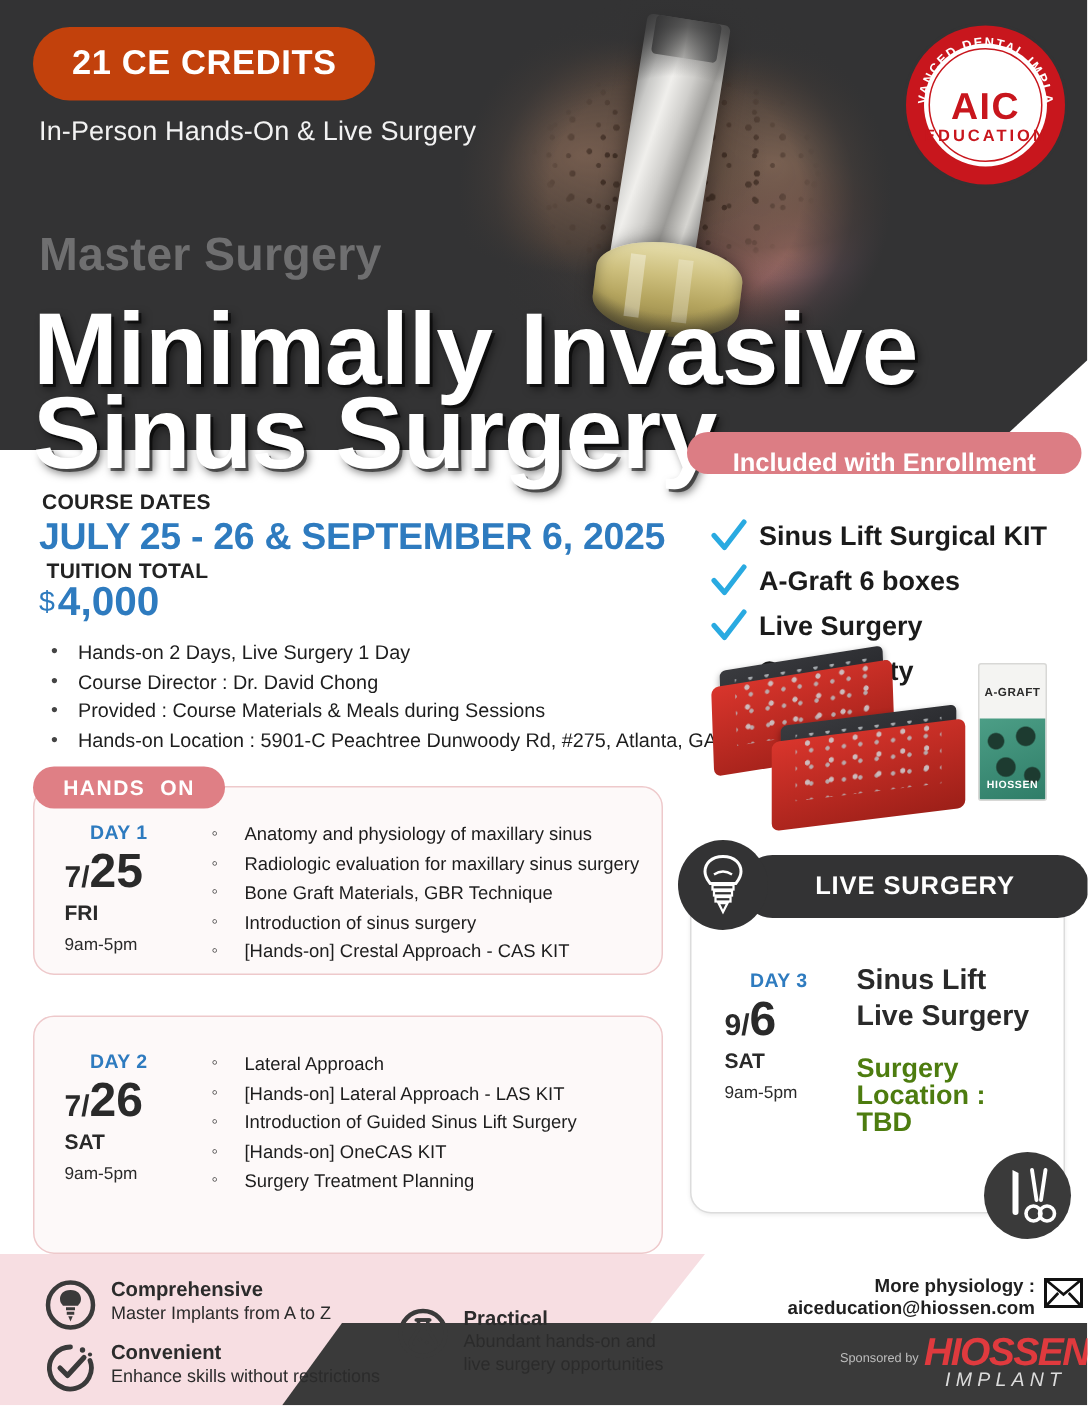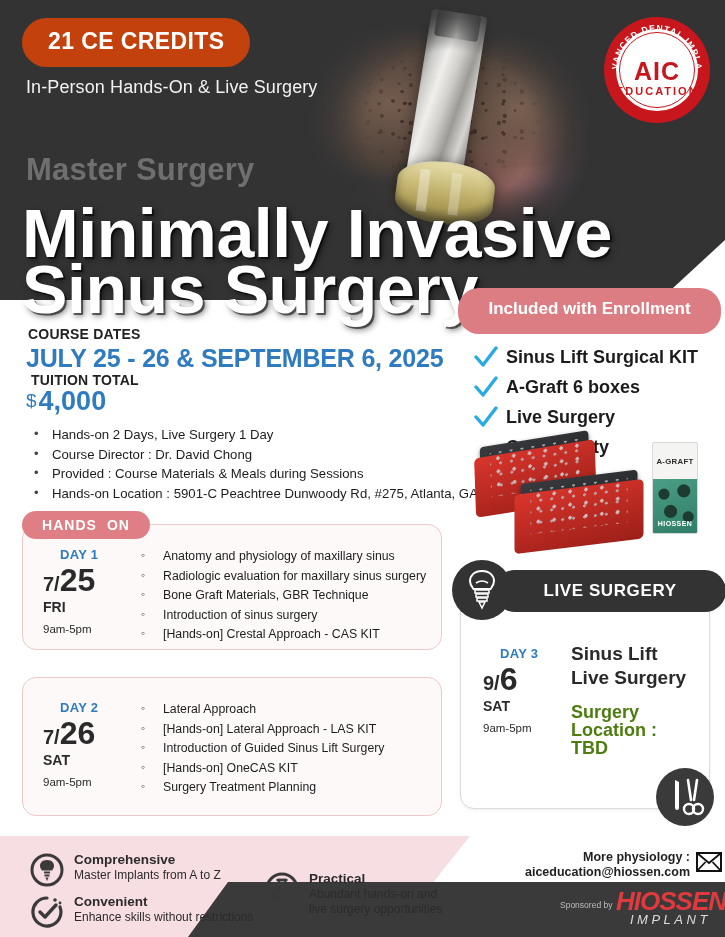--- a/index.html
+++ b/index.html
@@ -130,21 +130,21 @@
   .tuition-lbl{ position:absolute; left:31px; top:372px; font-size:14px; font-weight:bold; color:#222; letter-spacing:.2px;}
   .tuition-val{ position:absolute; left:26px; top:386px; font-size:27px; font-weight:bold; color:#2E7BBF;}
   .tuition-val .cur{ font-size:19px; font-weight:normal; vertical-align:3px; margin-right:2px;}
 
   .bullets{ position:absolute; left:30px; top:425px; width:470px; }
   .bullets li{ list-style:none; position:relative; padding-left:22px; font-size:13.2px; line-height:19.7px; color:#1d1d1d; white-space:nowrap;}
   .bullets li::before{ content:"•"; position:absolute; left:4px; top:-1px; color:#444; font-size:13px;}
 
   
   .incl-pill{
-    position:absolute; left:458px; top:288px; width:263px; height:46px;
+    position:absolute; left:458px; top:288px; width:263px; height:28px;
     background:#DC7D84; border-radius:21px; color:#fff;
     font-size:17px; font-weight:bold; text-align:center; line-height:42px;
   }
   .incl-list{ position:absolute; left:470px; top:342px; width:250px; }
   .incl-row{ position:relative; height:30px; padding-left:36px; font-size:18px; font-weight:bold; color:#1b1b1b; line-height:30px;}
   .check{ position:absolute; left:4px; top:4px; width:24px; height:22px;}
 
   .kit-photo{ position:absolute; left:472px; top:435px; width:185px; height:105px; }
   .tray{
     position:absolute; border-radius:4px;
@@ -179,21 +179,21 @@
       linear-gradient(160deg,#4c9e86,#2f7d68);
   }
   .agraft-box .brand{ position:absolute; left:0; right:0; bottom:6px; text-align:center; font-size:7px; font-weight:bold; color:#fff; letter-spacing:.4px;}
 
   
   .ho-card{
     position:absolute; background:#fdf9f9;
     border:1.5px solid #EEC9CB; border-radius:14px;
   }
   .ho-card1{ left:22px; top:524px; width:420px; height:126px; }
-  .ho-card2{ left:22px; top:677px; width:420px; height:139px; }
+  .ho-card2{ left:22px; top:677px; width:420px; height:159px; }
   .ho-tab{
     position:absolute; left:22px; top:511px; width:128px; height:28px;
     background:#DF7F85; border-radius:14px; color:#fff;
     font-size:14px; font-weight:bold; line-height:28px; text-align:center; letter-spacing:1px;
   }
   .ho-tab .gap{ display:inline-block; width:10px;}
 
   .daybox{ position:absolute; left:20px; top:22px; width:98px; text-align:left;}
   .day-lbl{ font-size:13px; font-weight:bold; color:#2E7BBF; letter-spacing:.3px;margin-left:17px;}
   .day-date{ font-size:20px; font-weight:bold; color:#2a2a2a; line-height:32px; margin-top:2px;}

